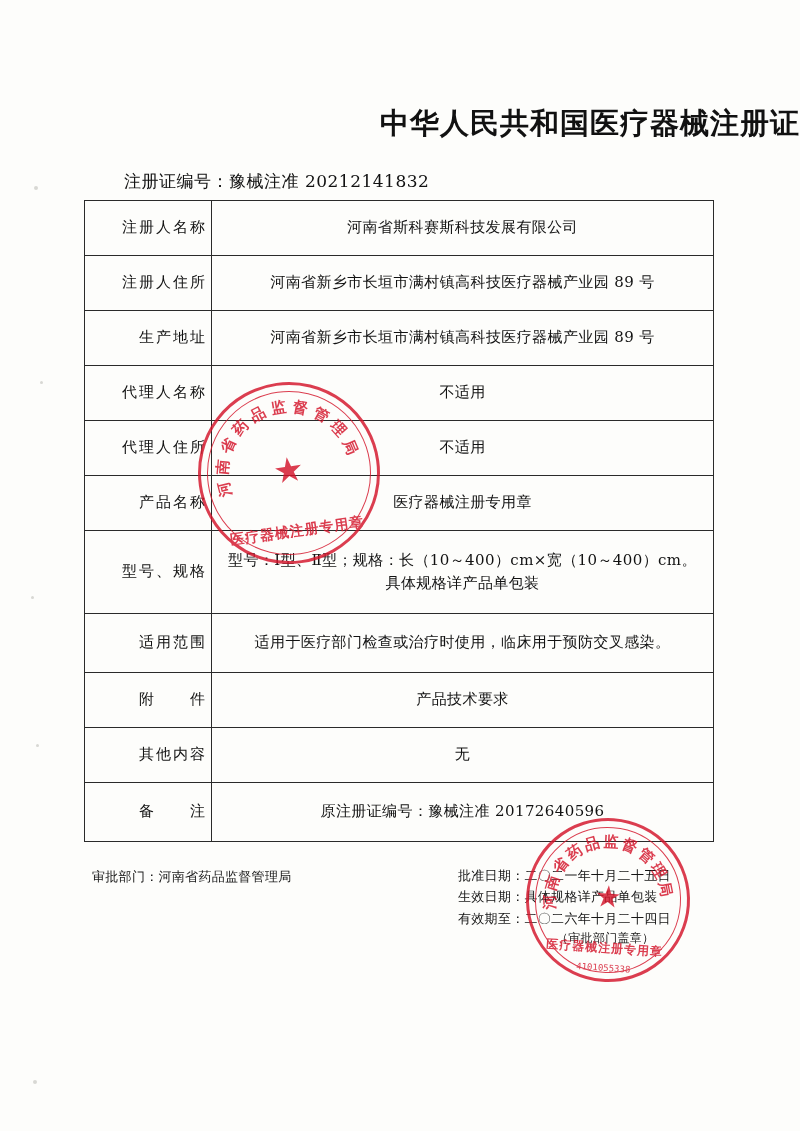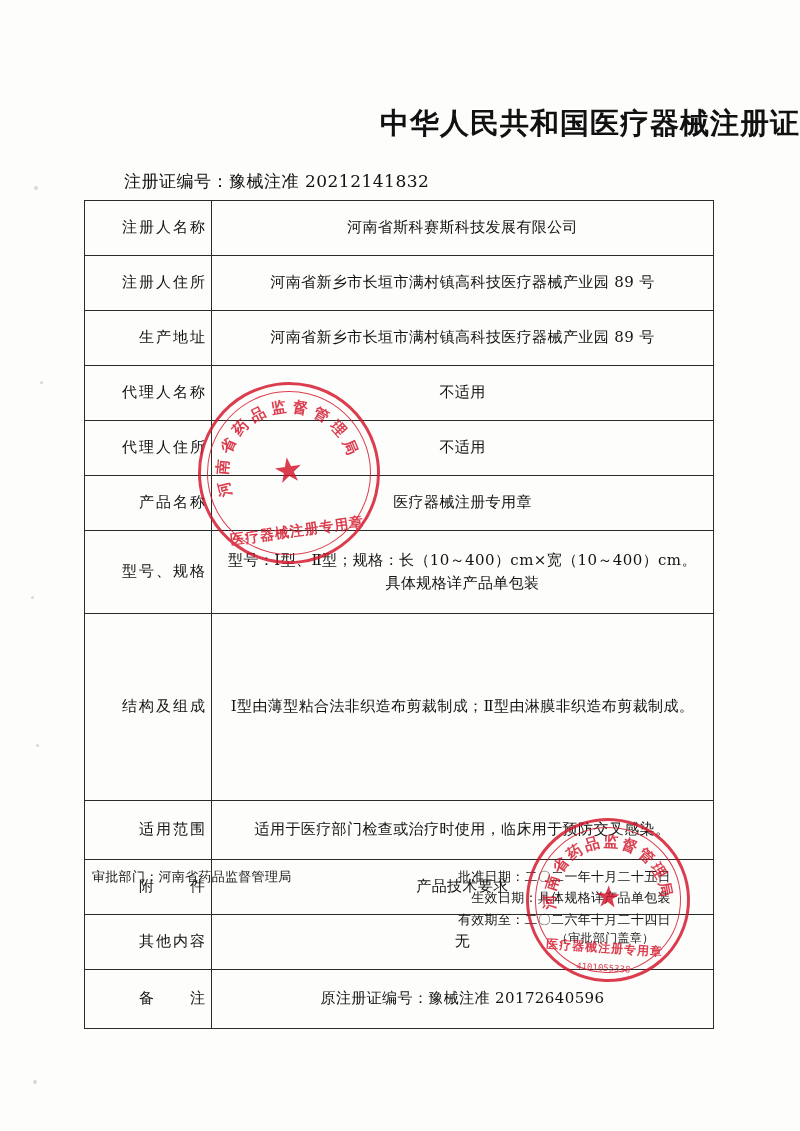--- a/index.html
+++ b/index.html
@@ -82,25 +82,24 @@
   tr.r-prodname td { height: 38px; }
   tr.r-model td { height: 66px; }
   tr.r-struct td { height: 170px; }
   tr.r-scope td { height: 42px; }
   tr.r-attach td { height: 38px; }
   tr.r-other td { height: 38px; }
   tr.r-remark td { height: 42px; }
   td.top { vertical-align: top; }
   .footer {
     position: absolute;
-    font-family: Liberation Sans, sans-serif;
+    font-family: Liberation Mono, monospace;
     font-size: 13px;
     color: #161616;
     letter-spacing: 0.3px;
-    text-align: right;
   }
   .dept {
     top: 868px;
     left: 92px;
   }
   .dates {
     top: 866px;
     left: 458px;
     line-height: 1.65;
   }
@@ -225,24 +224,20 @@
       <td class="label">代理人住所</td>
       <td class="value">不适用</td>
     </tr>
     <tr class="r-prodname">
       <td class="label">产品名称</td>
       <td class="value">医疗器械注册专用章</td>
     </tr>
     <tr class="r-model">
       <td class="label">型号、规格</td>
       <td class="value top">型号：Ⅰ型、Ⅱ型；规格：长（10～400）cm×宽（10～400）cm。具体规格详产品单包装</td>
-    </tr>
-    <tr class="r-struct">
-      <td class="label">结构及组成</td>
-      <td class="value">Ⅰ型由薄型粘合法非织造布剪裁制成；Ⅱ型由淋膜非织造布剪裁制成。</td>
     </tr>
     <tr class="r-scope">
       <td class="label">适用范围</td>
       <td class="value">适用于医疗部门检查或治疗时使用，临床用于预防交叉感染。</td>
     </tr>
     <tr class="r-attach">
       <td class="label">附　　件</td>
       <td class="value">产品技术要求</td>
     </tr>
     <tr class="r-other">

